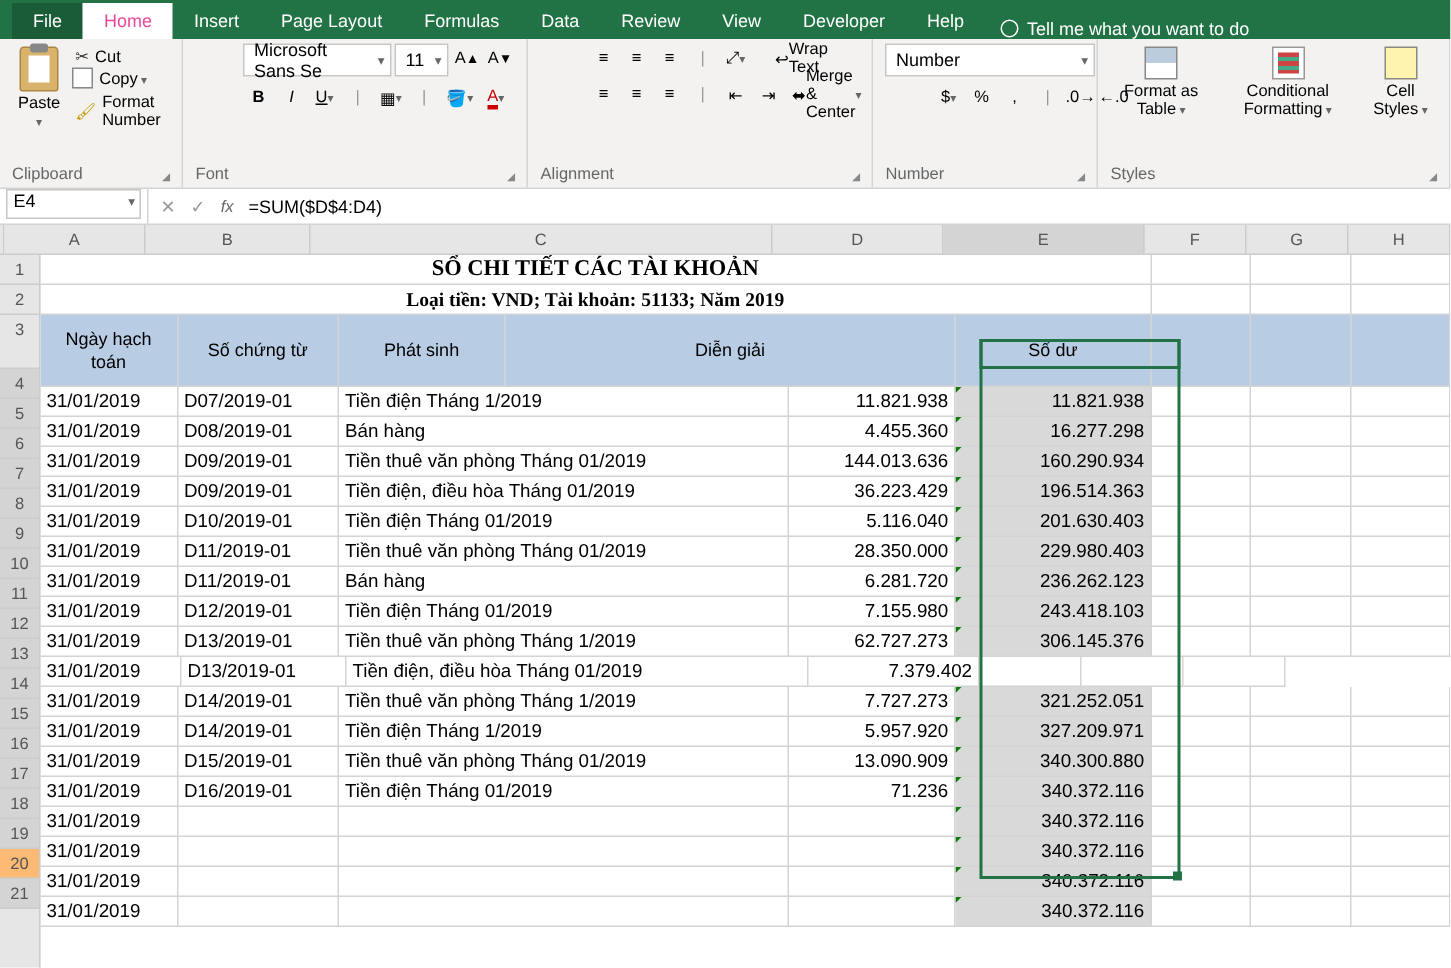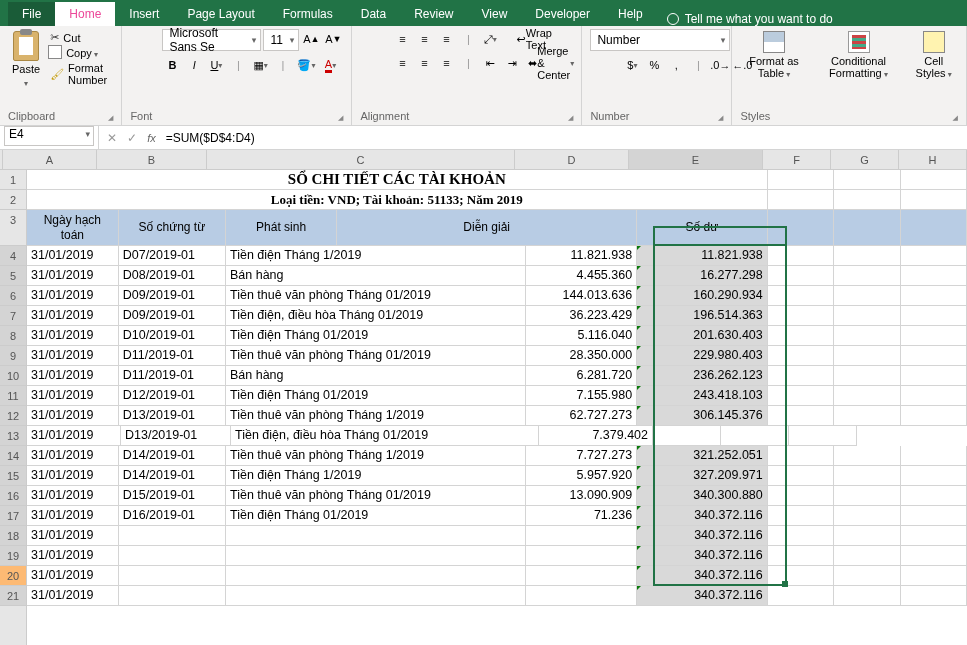--- a/index.html
+++ b/index.html
@@ -276,21 +276,21 @@
           <div class="cell wF"></div>
           <div class="cell wG"></div>
           <div class="cell wH"></div>
         </div>
         <div class="row sub-row">
           <div class="cell " style="width: 760px;">Loại tiền: VND; Tài khoản: 51133; Năm 2019</div>
           <div class="cell wF"></div>
           <div class="cell wG"></div>
           <div class="cell wH"></div>
         </div>
-        <div class="row hdr-row" style="height: 36px;">
+        <div class="row hdr-row" style="height: 48px;">
           <div class="cell wA">Ngày hạch toán</div>
           <div class="cell wB">Số chứng từ</div>
           <div class="cell wD">Phát sinh</div>
           <div class="cell wC">Diễn giải</div>
           <div class="cell wE">Số dư</div>
           <div class="cell wF"></div>
           <div class="cell wG"></div>
           <div class="cell wH"></div>
         </div>
         <div class="row ">

